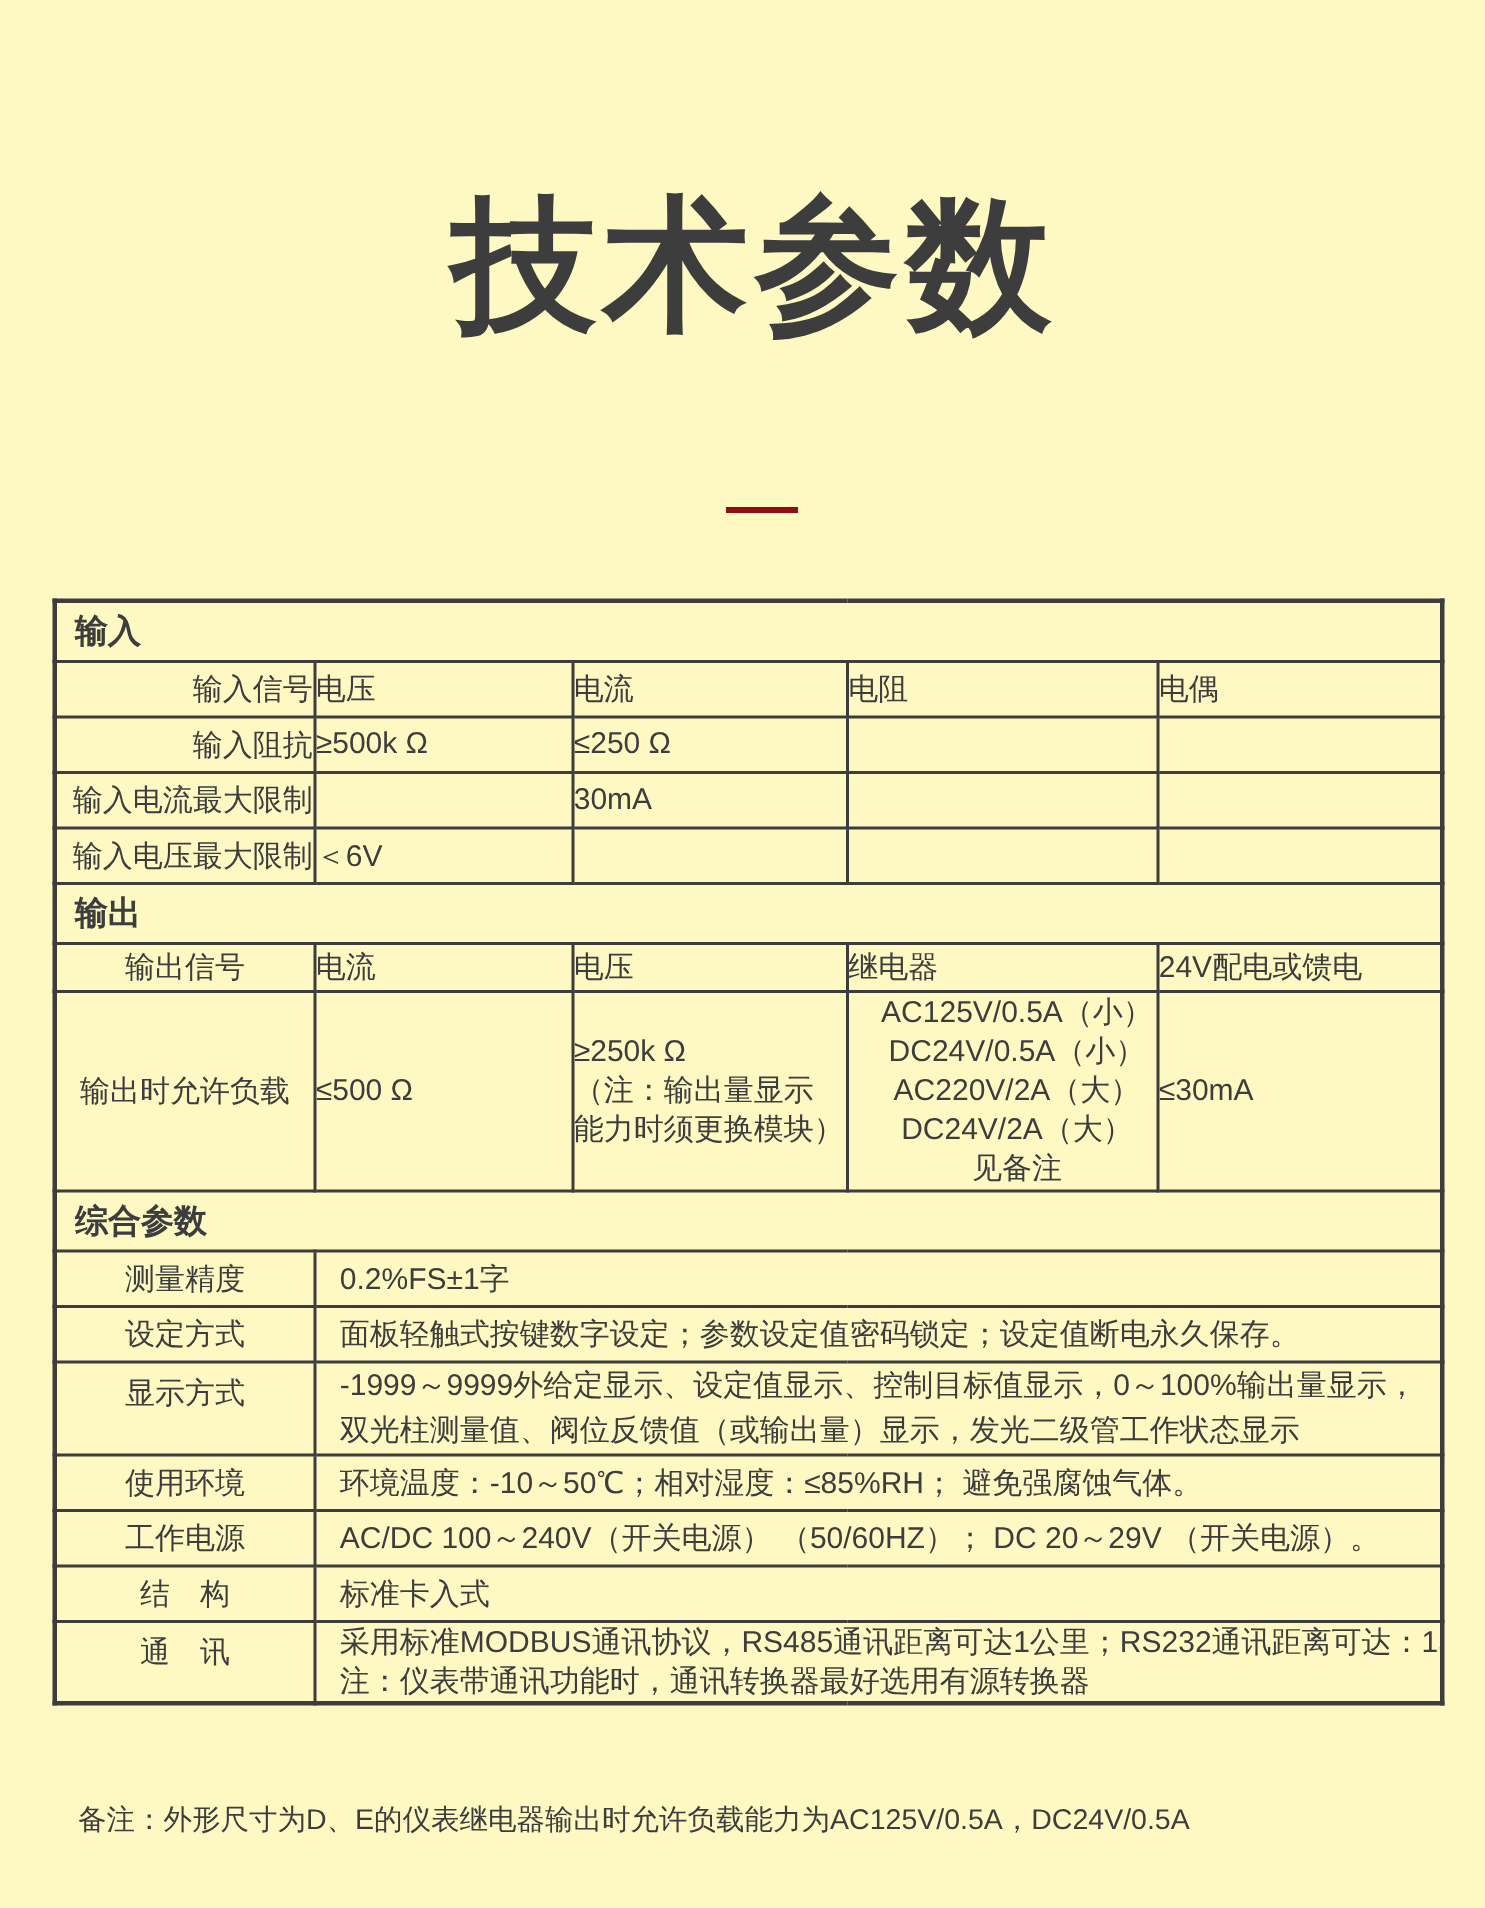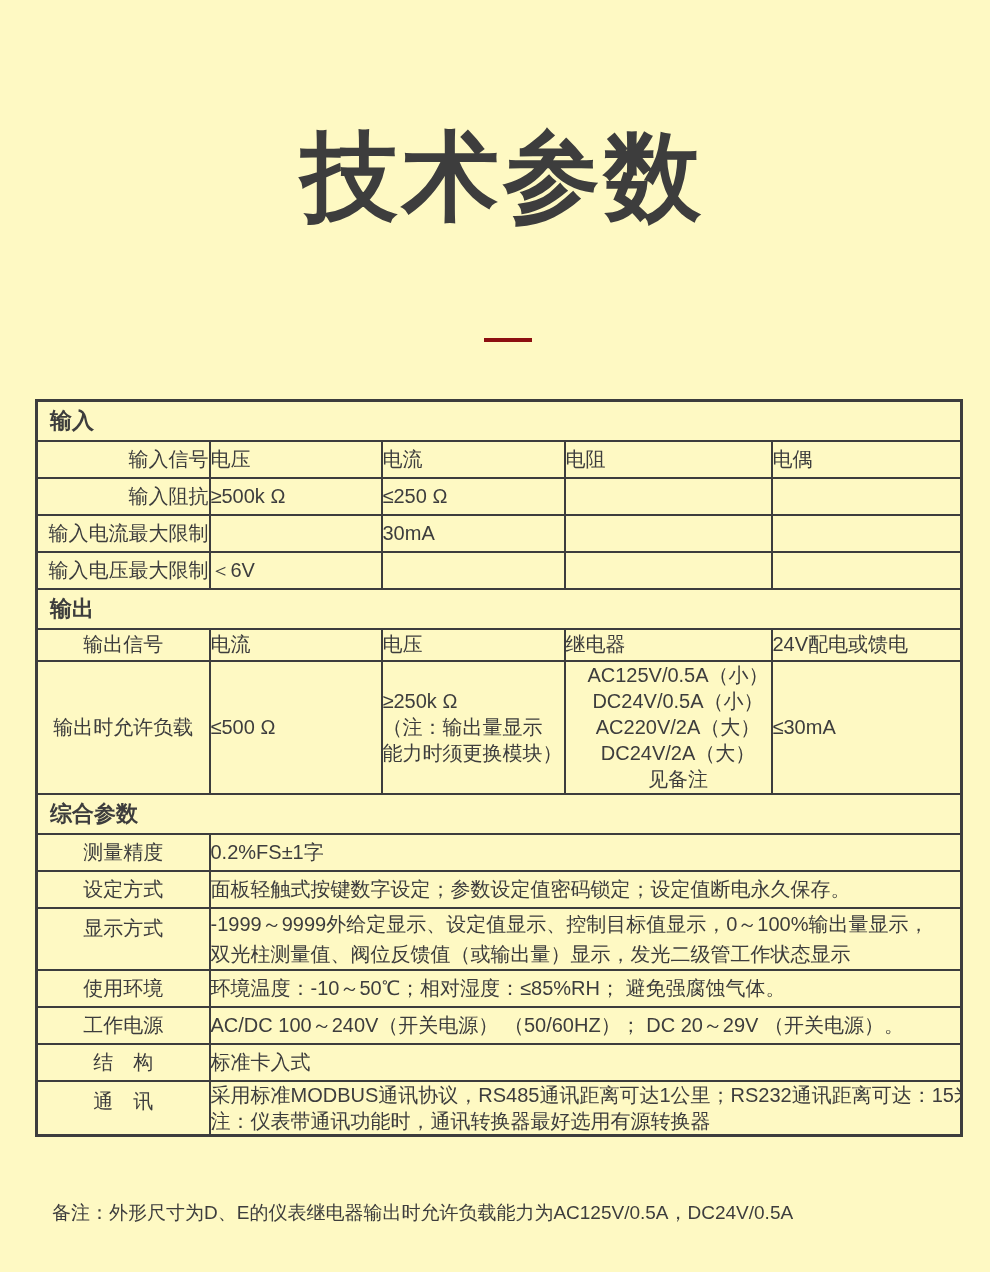--- a/index.html
+++ b/index.html
@@ -61,21 +61,21 @@
   
   td.section {
     font-size: 22px;
     font-weight: bold;
     text-align: left;
     padding-left: 12px;
   }
   td.lbl   { text-align: right; padding-left: 8px; margin-top: 40px; }
   td.lblc  { text-align: center; }
   td.val   { }
-  td.content { text-align: left; }
+  td.content { text-align: left; padding-left: 16px; }
   td.vtop  { vertical-align: top; padding-top: 6px; }
   .line30 div { line-height: 30px; }
   .line26 div { line-height: 26px; }
   td.relay {
     text-align: center;
     padding-left: 20px;
   }
   .footnote {
     position: absolute;
     top: 1200px;

